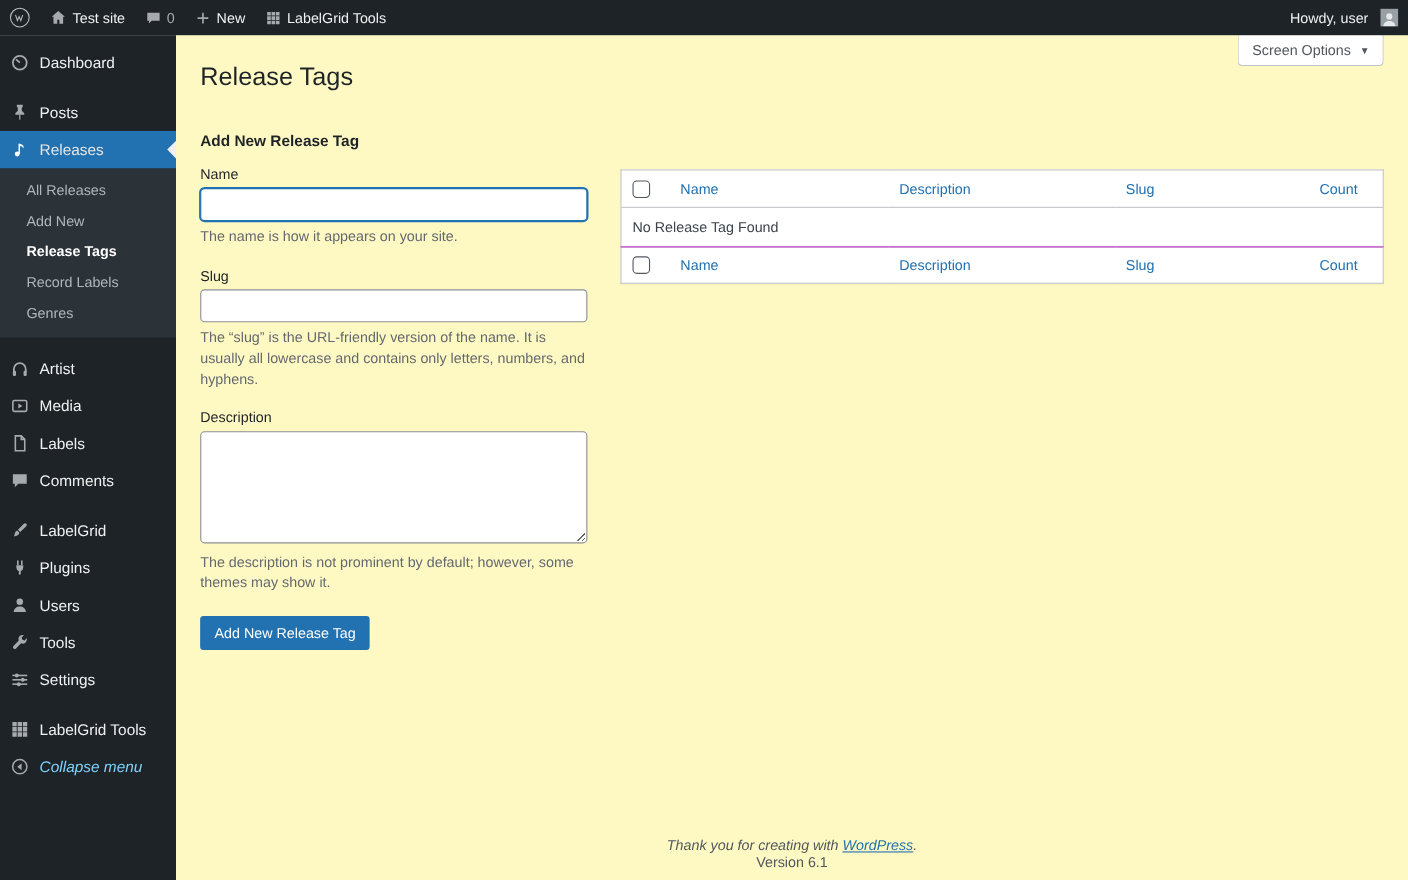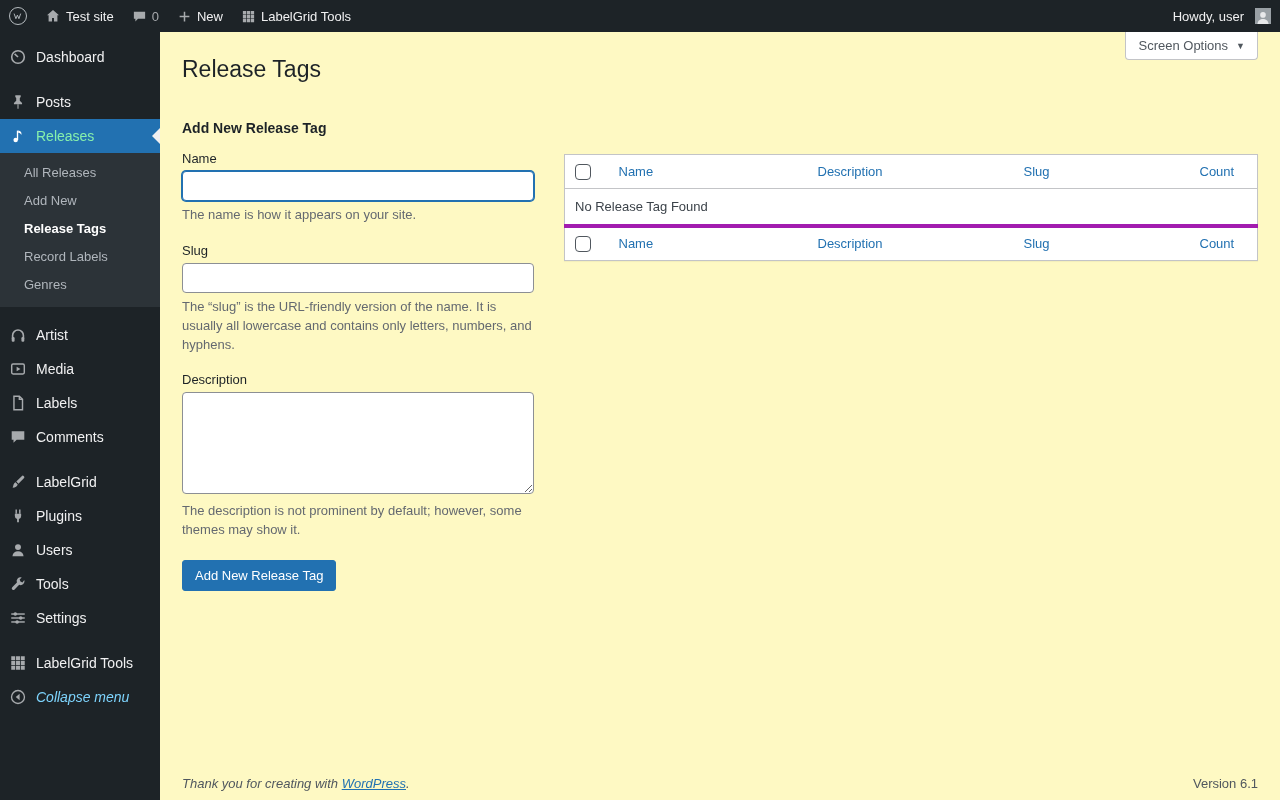--- a/index.html
+++ b/index.html
@@ -35,21 +35,21 @@
   
   #sidebar {
     position: absolute; top: 32px; left: 0; bottom: 0; width: 160px;
     background: #1d2327; color: #f0f0f1; padding-top: 8px; font-size: 14px;
   }
   .menu-item {
     height: 34px; display: flex; align-items: center; padding: 0 8px;
     color: #f0f0f1; cursor: pointer; position: relative;
   }
   .menu-item .mi-ico { width: 20px; height: 20px; margin-right: 8px; color: #a7aaad; display: flex; align-items: center; justify-content: center; flex: none; }
-  .menu-item.active { background: #2271b1; color: #86efac; font-weight: 400; }
+  .menu-item.active { background: #2271b1; color: #e5e5e5; font-weight: 400; }
   .menu-item.active .mi-ico { color: #fff; }
   .menu-item.active::after {
     content: ""; position: absolute; right: 0; top: 50%; margin-top: -8px;
     border: 8px solid transparent; border-right-color: #f0f0f1;
   }
   .menu-sep { height: 11px; }
   .submenu { background: #2c3338; padding: 6px 0 8px; }
   .submenu-item {
     display: block; padding: 6px 24px; color: #b0b6bc; cursor: pointer; font-size: 13px; line-height: 16px;
   }
@@ -95,36 +95,36 @@
   .table-col { flex: 1; margin-left: 30px; margin-top: 34px; }
   table.wp-list-table {
     width: 100%; border-collapse: collapse; background: #fff;
     border: 1px solid #c3c4c7; box-shadow: 0 1px 1px rgba(0,0,0,.04);
   }
   .wp-list-table th, .wp-list-table td { text-align: left; font-size: 13px; }
   .wp-list-table thead th { border-bottom: 1px solid #c3c4c7; }
   .wp-list-table tfoot th { border-top: 1px solid #c3c4c7; }
   .wp-list-table th { padding: 8px 10px; font-weight: 400; }
   .wp-list-table th.col-header a { color: #2271b1; text-decoration: none; font-weight: 400; cursor: pointer; }
-  .wp-list-table td.empty-cell { padding: 10px; color: #3c434a; border-bottom: 4px solid #a21caf; }
+  .wp-list-table td.empty-cell { padding: 10px; color: #3c434a; border-bottom: 1px solid #a21caf; }
   .cb-col { width: 44px; }
   .col-name { width: 199px; }
   .col-desc { width: 206px; }
   .col-slug { width: 176px; }
   .wp-checkbox {
     appearance: none; -webkit-appearance: none;
     width: 16px; height: 16px; border: 1px solid #50575e; border-radius: 4px;
     background: #fff; cursor: pointer; vertical-align: middle; display: inline-block;
   }
   th.check-column { padding: 8px 0 8px 10px; }
 
   #footer {
     position: absolute; left: 22px; right: 22px; bottom: 9px;
     display: flex; justify-content: space-between; align-items: center;
-    color: #50575e; font-size: 13px;
+    color: #50575e; font-size: 13px; flex-direction: column;
   }
   #footer .thanks { font-style: italic; }
   #footer .thanks a { color: #2271b1; text-decoration: underline; cursor: pointer; }
   svg { display: block; }
 </style>
 </head>
 <body>
 
 <div id="adminbar">
   <div class="ab-left">

